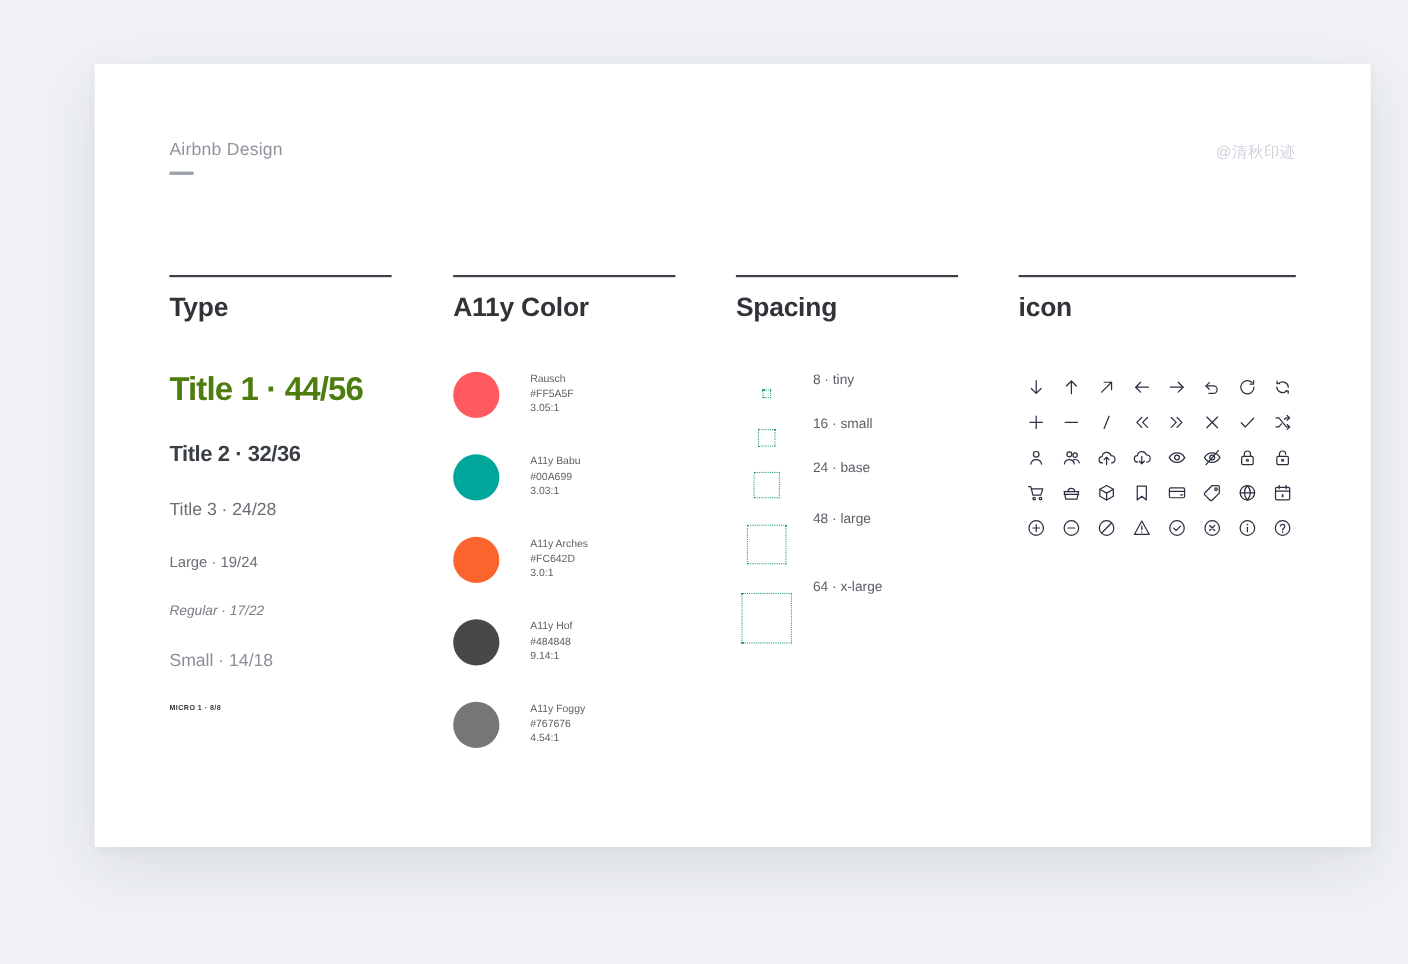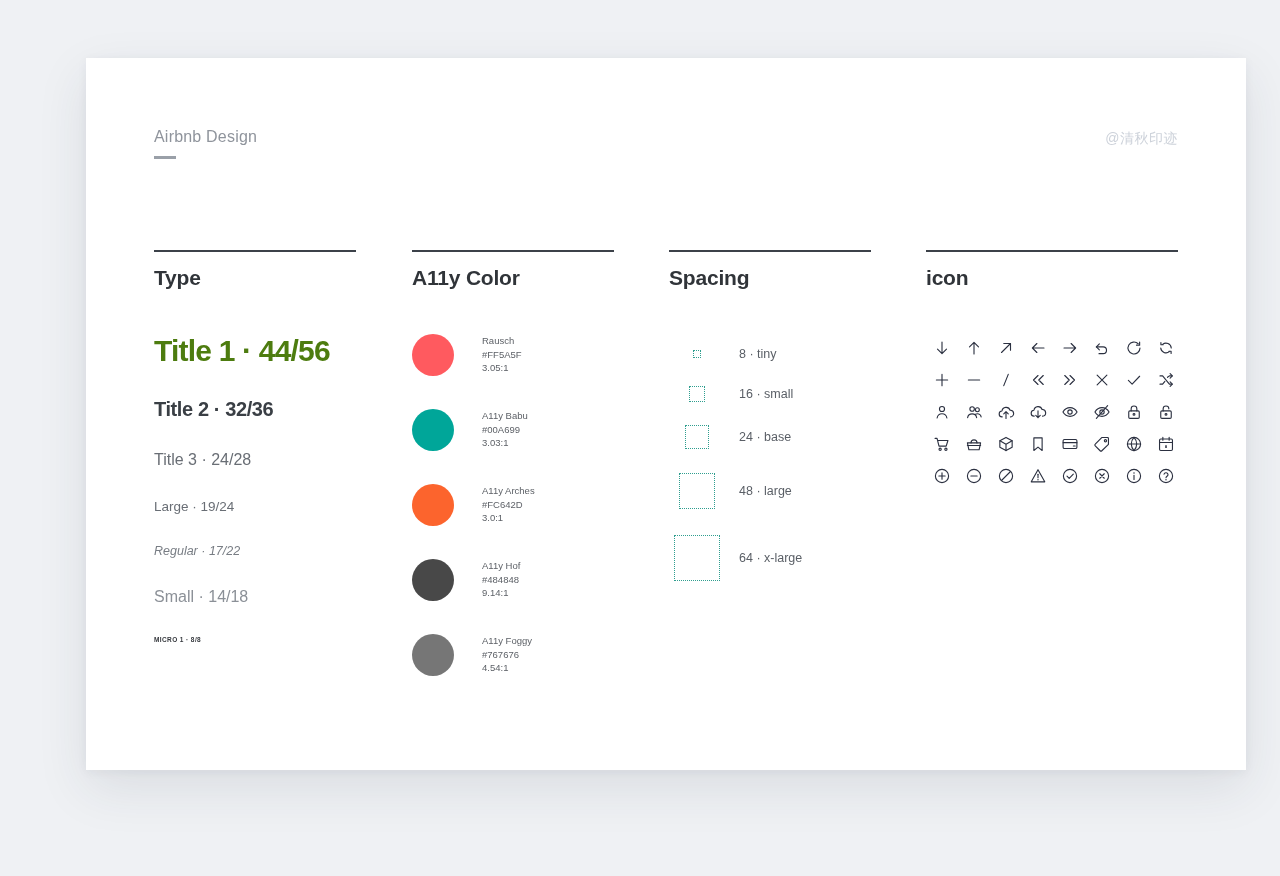--- a/index.html
+++ b/index.html
@@ -35,21 +35,21 @@
   
   .col { position: absolute; top: 250px; }
   .col-type    { left: 128px;  width: 202px; }
   .col-color   { left: 386px;  width: 202px; }
   .col-spacing { left: 643px;  width: 202px; }
   .col-icon    { left: 900px;  width: 252px; }
 
   .col-rule { height: 2px; background: #3c4149; }
   .col-title {
     margin-top: 14px;
-    font-size: 21px; font-weight: bold; color: #303439;
+    font-size: 24px; font-weight: bold; color: #303439;
     letter-spacing: -.2px;
   }
 
   
   .type-list { margin-top: 44px; }
   .t-row { color: #484848; white-space: nowrap; }
   .t1 { font-size: 30px; font-weight: bold; letter-spacing: -.8px; margin-bottom: 30px; color:#4d7c0f; }
   .t2 { font-size: 20px; font-weight: bold; letter-spacing: -.4px; margin-bottom: 30px; color:#3a3f45; }
   .t3 { font-size: 16px; color: #696e75; margin-bottom: 30px; }
   .t4 { font-size: 13.5px; color: #696e75; margin-bottom: 30px; }
@@ -59,21 +59,21 @@
 
   
   .color-list { margin-top: 44px; }
   .c-row { display: flex; height: 72px; margin-bottom: 3px; }
   .c-dot { width: 42px; height: 42px; border-radius: 50%; flex: 0 0 42px; }
   .c-meta { margin-left: 28px; line-height: 13.5px; }
   .c-meta div { font-size: 9.5px; color: #5d6167; }
 
   
   .space-list { margin-top: 44px; }
-  .s-row { display: flex; align-items: center; }
+  .s-row { display: flex; }
   .s-box-wrap { width: 56px; display: flex; justify-content: center; align-items: center; }
   .s-box { border: 1px dotted #2f9e8f; }
   .s-label { font-size: 12.5px; color: #5a5f66; margin-left: 14px; }
 
   
   .icon-grid {
     margin-top: 42px;
     display: grid;
     grid-template-columns: repeat(8, 32px);
     grid-auto-rows: 32px;

